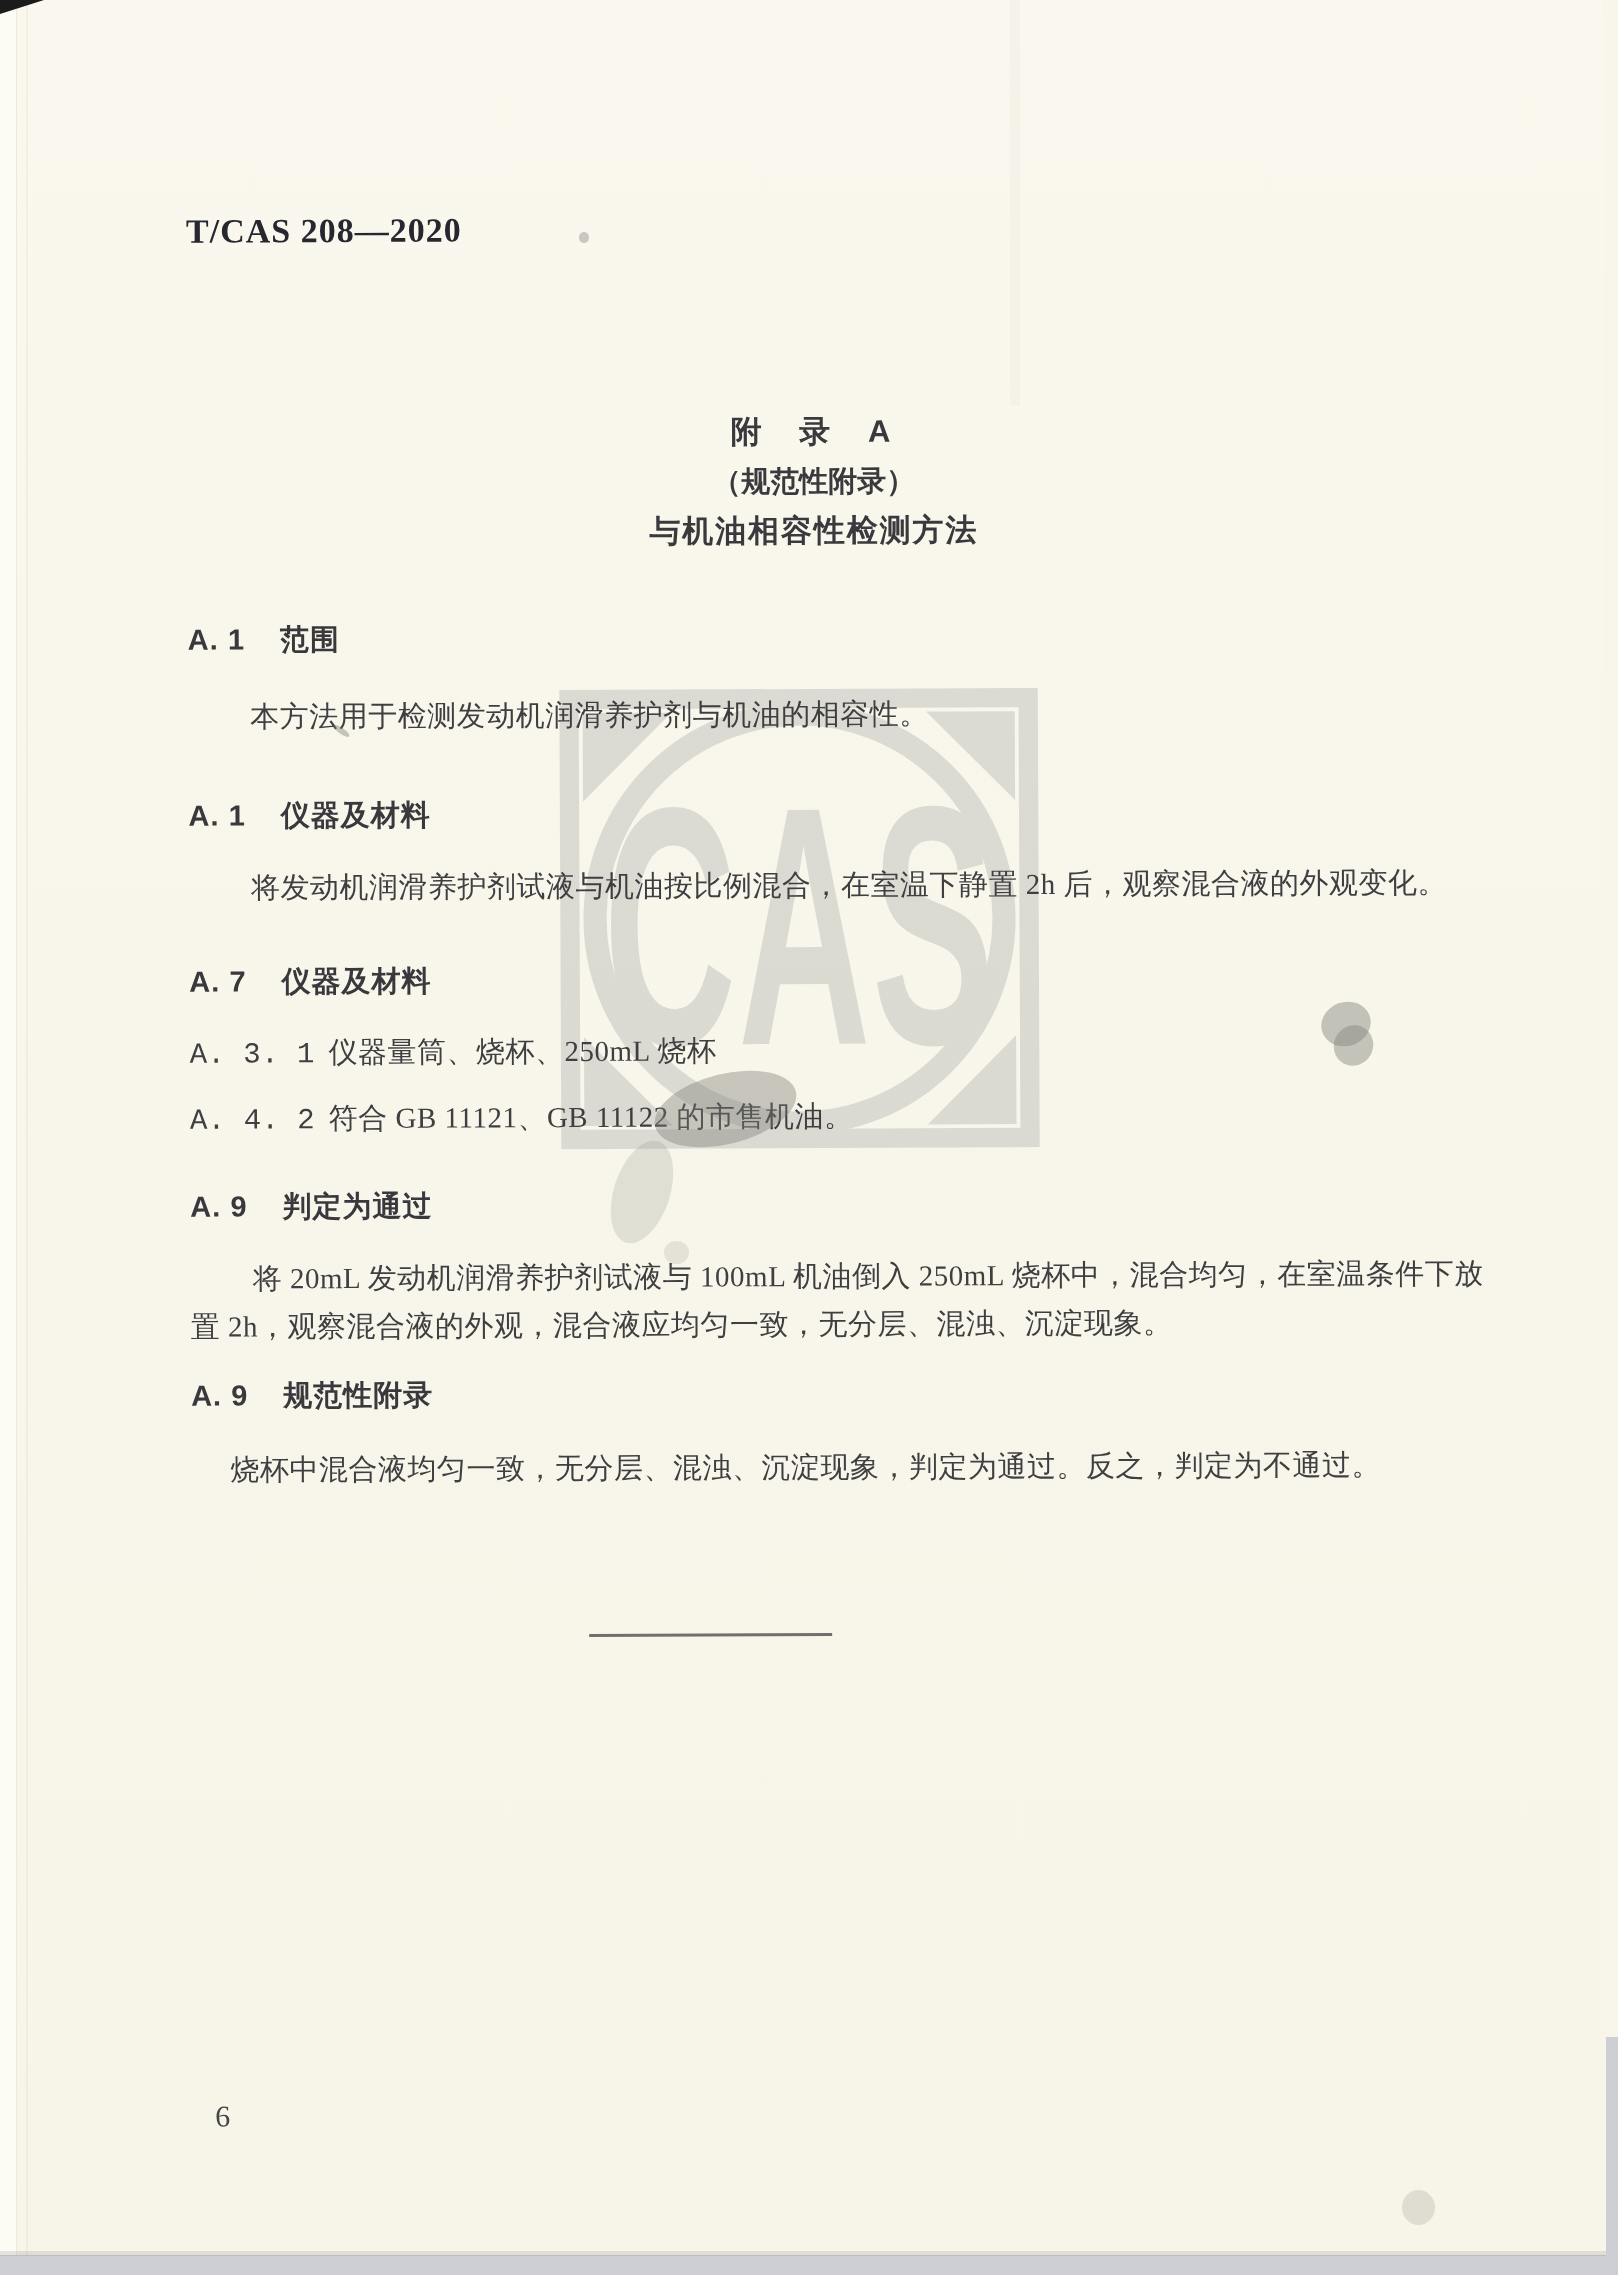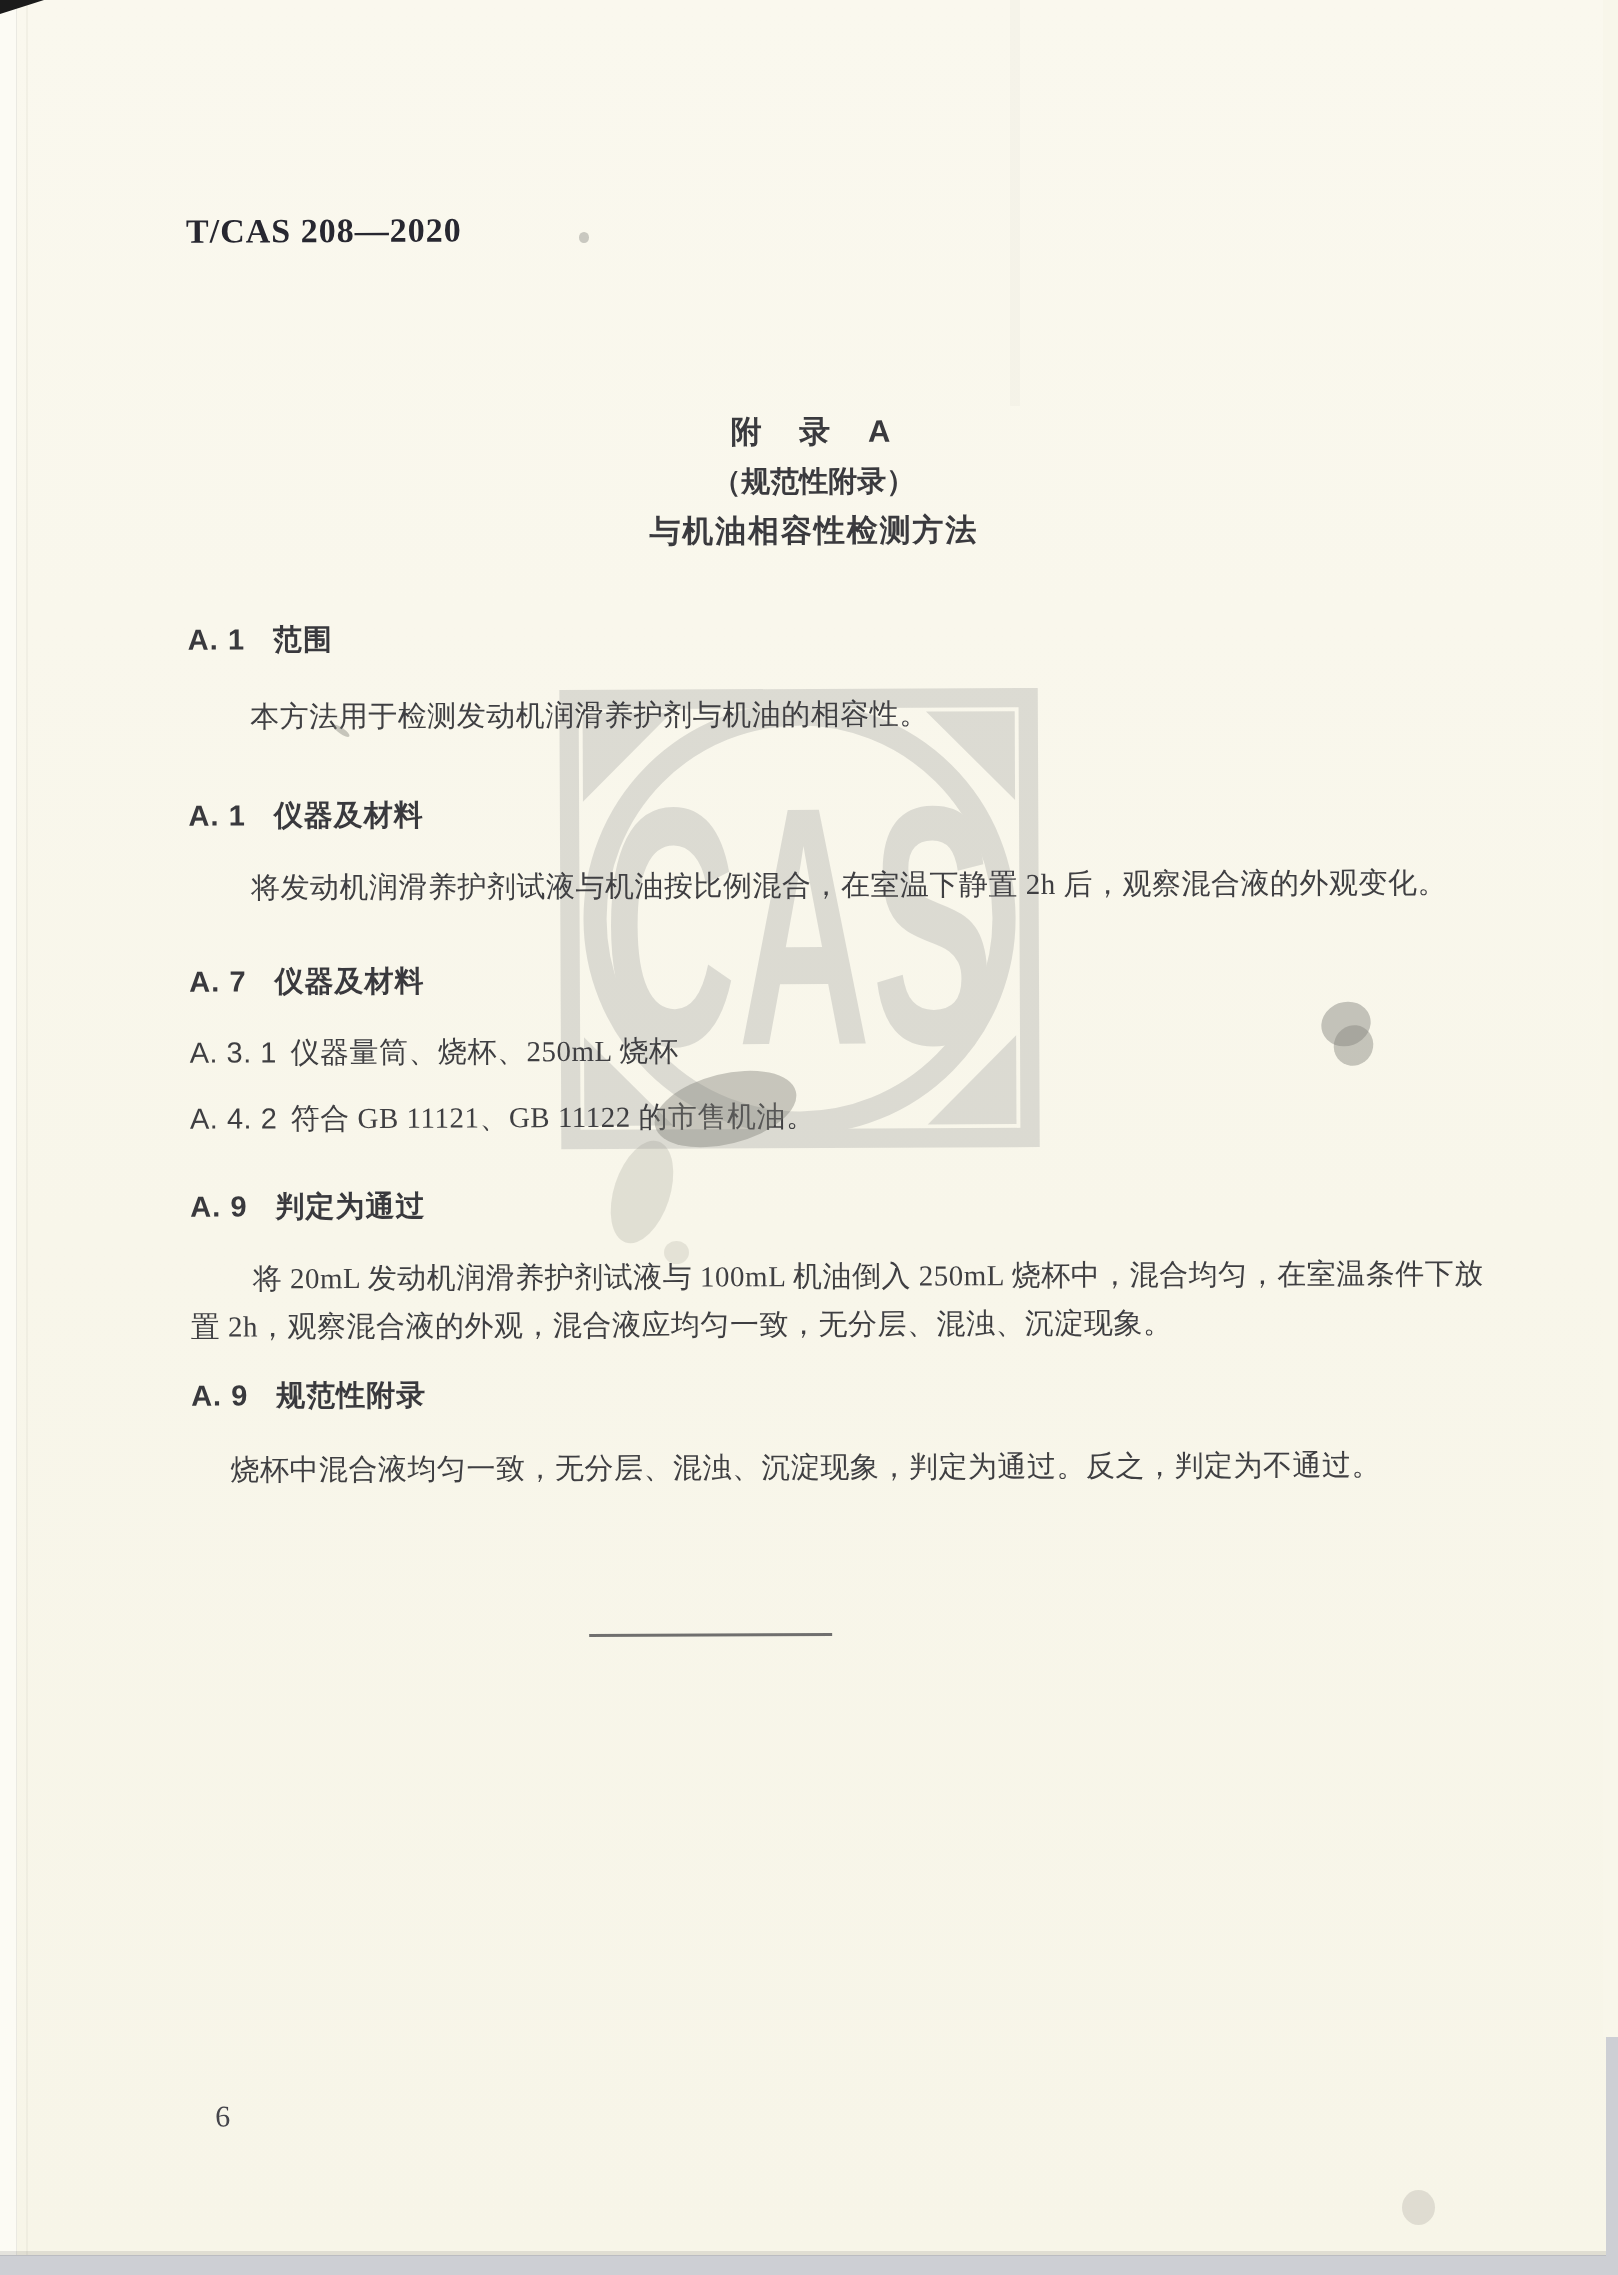--- a/index.html
+++ b/index.html
@@ -66,32 +66,32 @@
   }
   .title-3{
     position:absolute;left:0;top:510px;width:100%;
     font-size:31px;font-weight:bold;color:#3a3a3e;letter-spacing:1.9px;white-space:nowrap;
   }
   .sec-head{
     position:absolute;left:189px;
     font-size:29px;font-weight:bold;color:#39393d;
     white-space:nowrap;letter-spacing:1px;
   }
-  .sec-head .num{margin-right:28px;}
+  .sec-head .num{margin-right:35px;}
   .body-line{
     position:absolute;left:189px;
     font-family:"Liberation Serif","DejaVu Serif",serif;
     font-size:29px;color:#3f3f42;white-space:nowrap;letter-spacing:0.5px;
   }
   .sub-item{
     position:absolute;left:189px;
     font-family:"Liberation Serif","DejaVu Serif",serif;
     font-size:29px;color:#3f3f42;white-space:nowrap;letter-spacing:0.5px;
   }
-  .sub-item .num{font-family:Liberation Sans, sans-serif;margin-right:13.5px;}
+  .sub-item .num{font-family:Liberation Mono, monospace;margin-right:13.5px;}
   .indent-2{padding-left:62px;}
   .indent-s{padding-left:39px;}
   .end-rule{
     position:absolute;left:586px;top:1633px;width:243px;height:2.9px;
     background:#4d4d4f;opacity:0.8;
   }
   .page-num{
     position:absolute;left:210px;top:2097px;
     font-family:"Liberation Serif","DejaVu Serif",serif;
     font-size:30px;color:#45454b;

